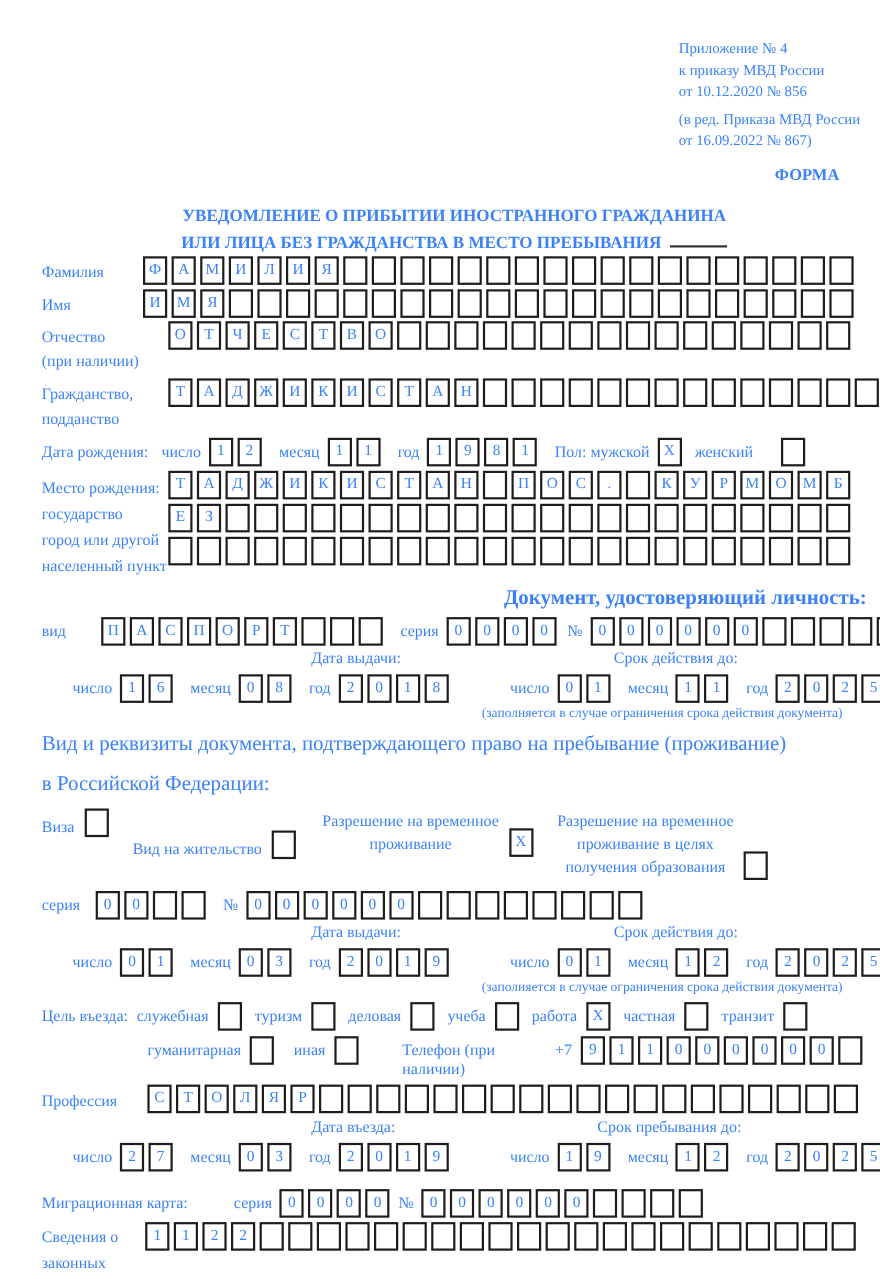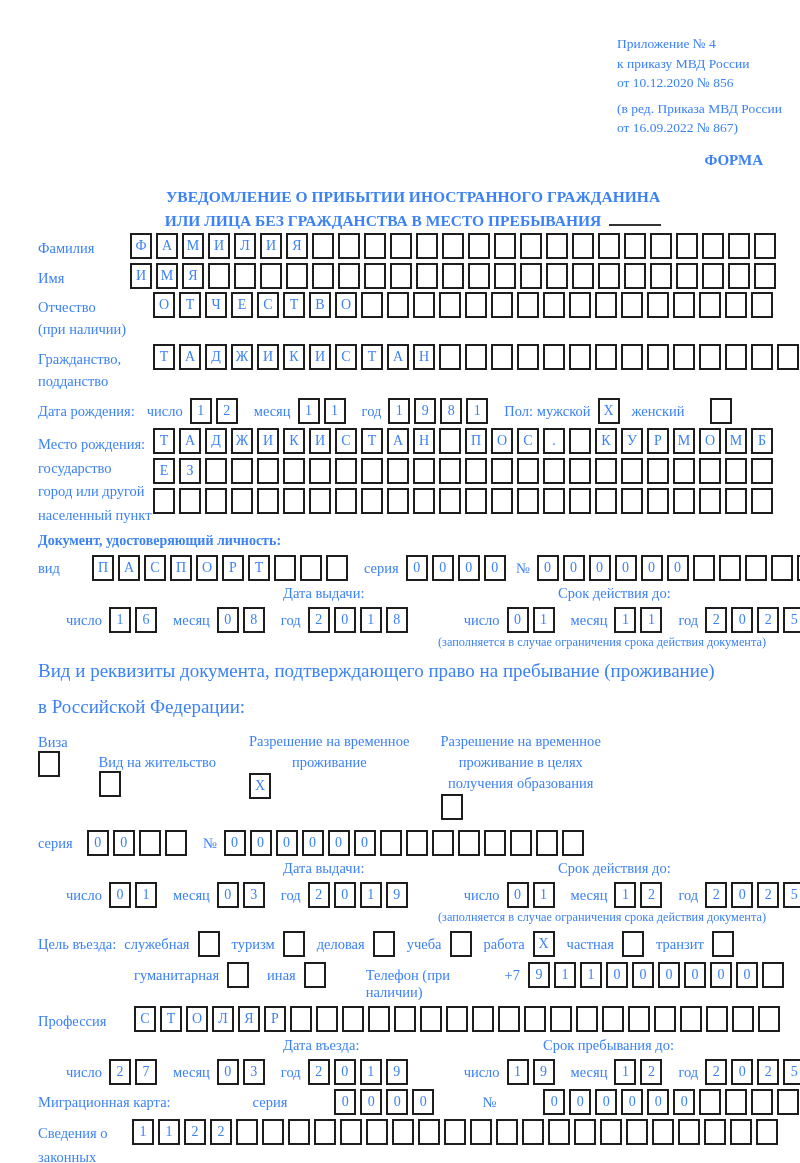--- a/index.html
+++ b/index.html
@@ -31,31 +31,31 @@
     text-align:justify; text-align-last:justify; letter-spacing:0.3px;
   }
   
   .frow { display:flex; align-items:flex-start; margin-bottom:3px; font-size:14.5px; }
   .flabel { flex:none; padding-top:5px; line-height:1.5; }
   .w92 { width:92px; } .w115 { width:115px; }
   .stack > .boxrow { margin-bottom:4px; }
   .dlbl { flex:none; padding-top:5px; margin:0 7px 0 12px; }
   .dlbl.first { margin-left:0; }
   .inlbl { flex:none; padding-top:5px; }
-  .doc-head { text-align:left; font-weight:bold; font-size:14px; margin:6px 0 6px 0; }
+  .doc-head { text-align:right; font-weight:bold; font-size:19px; margin:6px 0 6px 0; }
   .dhead { position:relative; height:20px; font-size:14.5px; margin-top:4px; }
   .dh1 { position:absolute; left:245px; }
   .dh2 { position:absolute; left:520px; }
   .dh2b { position:absolute; left:505px; }
   .drow { display:flex; align-items:flex-start; margin:2px 0; font-size:14.5px; }
   .dgrp { display:flex; align-items:flex-start; }
   .note { font-size:12.3px; text-align:right; margin:1px 22px 6px 0; }
   .para { font-size:19px; margin:7px 0 2px 0; line-height:1.5; }
   .optrow { display:flex; align-items:flex-start; font-size:14.5px; margin:8px 0 10px 0; }
-  .opt { display:flex; align-items:flex-start;flex-direction:column; }
+  .opt { display:flex; align-items:flex-end; }
   .opt .lbl { padding-top:5px; margin-right:9px; }
   .optlines { text-align:center; line-height:1.45; padding-top:2px; margin-right:9px; }
   .purp { display:flex; align-items:flex-start; font-size:14.5px; margin-bottom:5px; }
   .purp .pl { padding-top:5px; margin-right:8px; }
   .purp .chk { margin-right:12px; }
   .rep { display:flex; font-size:14.5px; margin-top:4px; }
   .replabels { width:94px; flex:none; line-height:1.62; padding-top:3px; }
   .repright { flex:1; }
   .repright .boxrow { margin-bottom:4px; }
 </style>
@@ -617,21 +617,21 @@
       <span class="dlbl">год</span>
       <span class="boxrow">
           <span class="cell">2</span>
           <span class="cell">0</span>
           <span class="cell">2</span>
           <span class="cell">5</span>
         </span>
     </span>
   </div>
 
-  <div class="drow" style="margin-top:4px;gap:40px;">
+  <div class="drow" style="margin-top:16px;">
     <span class="inlbl">Миграционная карта:</span>
     <span class="dlbl" style="margin-left:42px;">серия</span>
     <span class="boxrow">
         <span class="cell">0</span>
         <span class="cell">0</span>
         <span class="cell">0</span>
         <span class="cell">0</span>
       </span>
     <span class="dlbl" style="margin-left:4px;">№</span>
     <span class="boxrow">

